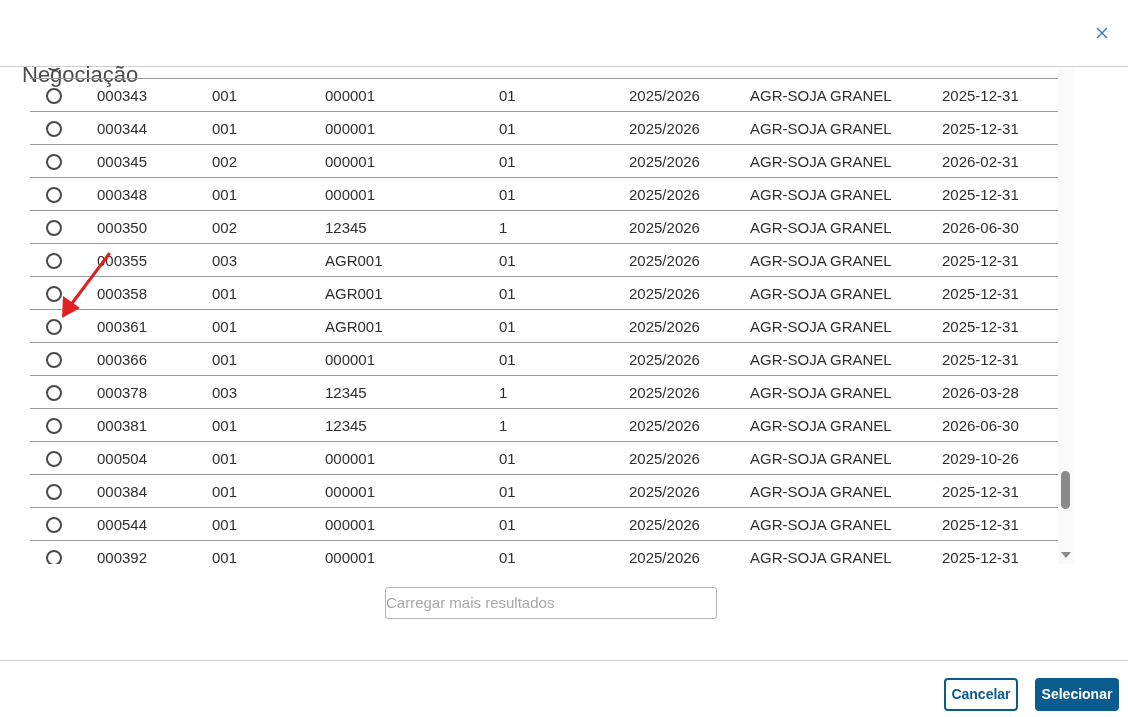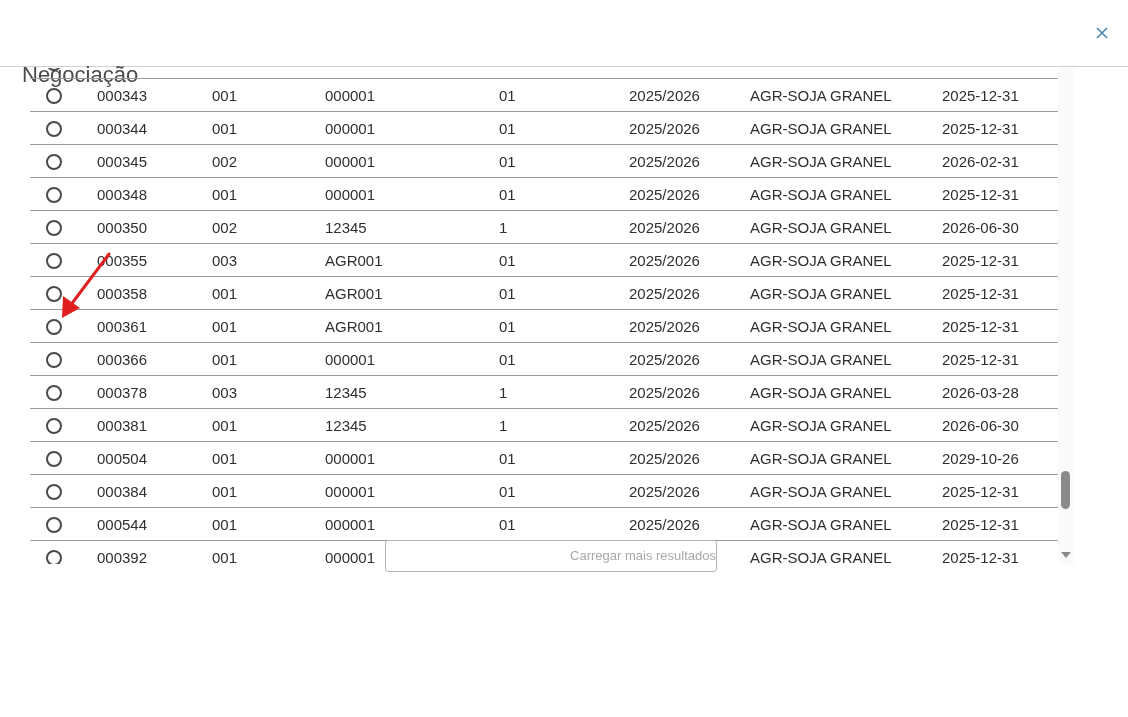--- a/index.html
+++ b/index.html
@@ -60,24 +60,24 @@
       position: absolute; left: 3px; top: 403px; width: 9px; height: 38px;
       background: #8a8a8a; border-radius: 5px;
     }
     .scroll-down {
       position: absolute; left: 3px; top: 484px; width: 0; height: 0;
       border-left: 5px solid transparent; border-right: 5px solid transparent;
       border-top: 6px solid #8a8a8a;
     }
 
     .load-more {
-      position: absolute; left: 385px; top: 540px; width: 332px; height: 32px;
+      position: absolute; left: 385px; top: 587px; width: 332px; height: 32px;
       border: 1px solid #b5b5b5; border-radius: 3px; background: #fff;
       font-family: "Liberation Sans", sans-serif;
-      font-size: 13px; color: #a8a8a8; text-align: right; line-height: 30px;
+      font-size: 15px; color: #a8a8a8; text-align: left; line-height: 30px;
       cursor: pointer;
     }
 
     .modal-footer {
       position: absolute; left: 0; top: 660px; width: 1128px; height: 57px;
       border-top: 1px solid #d0d0d0;
     }
     .btn {
       position: absolute; top: 17px; height: 33px; border-radius: 4px;
       font-family: "Liberation Sans", sans-serif;
@@ -271,18 +271,22 @@
       </div>
   </div>
 
   <div class="scrollbar">
     <div class="scroll-thumb"></div>
     <div class="scroll-down"></div>
   </div>
 
   <button class="load-more">Carregar mais resultados</button>
 
+  <div class="modal-footer">
+    <button class="btn btn-cancel">Cancelar</button>
+    <button class="btn btn-select">Selecionar</button>
+  </div>
 
   <svg class="annotation-arrow" viewBox="0 0 1128 717">
     <line x1="109" y1="254" x2="70" y2="306" stroke="#e02020" stroke-width="3" stroke-linecap="round"></line>
     <polygon points="62,318 63,296 80,308" fill="#e02020"></polygon>
   </svg>
 </div>
 
 </body></html>

